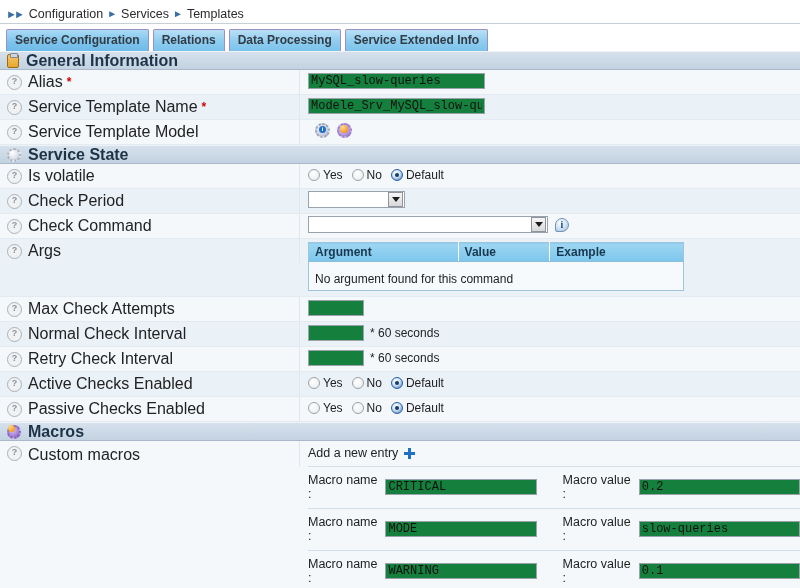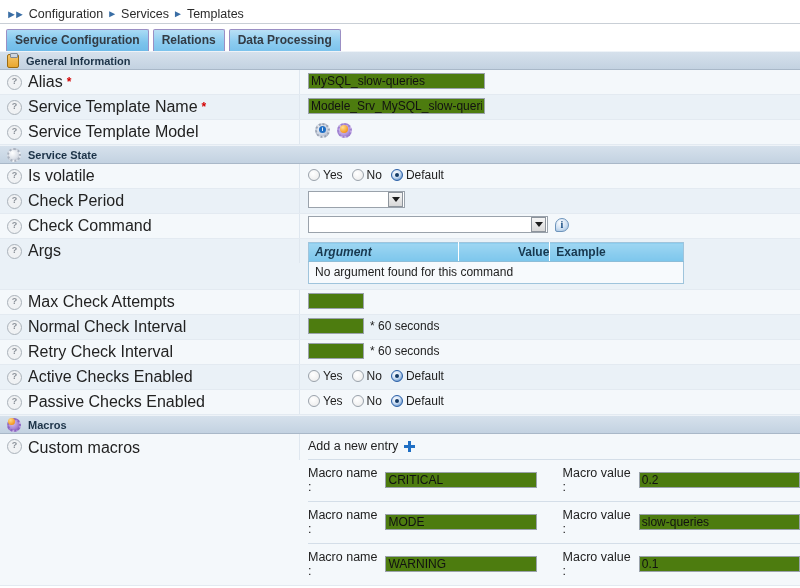--- a/index.html
+++ b/index.html
@@ -101,21 +101,21 @@
     align-items: center;
     height: 19px;
     background: linear-gradient(to bottom, #d6e1ec 0%, #c3d2e1 100%);
     border-top: 1px solid #eef3f8;
     border-bottom: 1px solid #a9b8c8;
     padding-left: 7px;
     box-sizing: border-box;
   }
   .section-head .sh-text {
     font-weight: bold;
-    font-size: 11px;
+    font-size: 16px;
     color: #1c3348;
     margin-left: 7px;
   }
 
   
   .row {
     display: flex;
     align-items: flex-start;
     min-height: 21px;
     border-bottom: 1px solid #e3eaf1;
@@ -158,25 +158,25 @@
     font-size: 9px;
     line-height: 11px;
     text-align: center;
     font-weight: bold;
     flex: 0 0 auto;
     cursor: pointer;
   }
 
   
   input[type=text].txt {
-    font-family: Liberation Sans, sans-serif;
+    font-family: Liberation Mono, monospace;
     font-size: 12px;
     color: #111;
     border: 1px solid #9aa2ab;
-    background: #4d7c0f;
+    background: #15803d;
     height: 16px;
     padding: 0 2px;
     box-sizing: border-box;
     outline: none;
   }
   .w-alias  { width: 177px; }
   .w-small  { width: 56px; }
   .w-macro-name  { width: 152px; }
   .w-macro-value { width: 172px; }
 
@@ -255,27 +255,27 @@
     border-right: 1px solid #ffffff;
     border-bottom: 1px solid #8dbdd8;
     text-align: left;
     font-size: 12px;
     font-weight: bold;
     color: #17384f;
     padding: 2px 0 2px 6px;
     height: 17px;
     box-sizing: border-box;
   }
-  .args-table th.c1 { width: 150px; font-style: italic; }
-  .args-table th.c2 { width: 92px; text-align: right; }
+  .args-table th.c1 { width: 150px; }
+  .args-table th.c2 { width: 92px; }
   .args-table th.c3 { width: 134px; border-right: none; }
   .args-table td {
     font-size: 12px;
     color: #222;
-    padding: 3px 0 4px 6px;
+    padding: 10px 0 4px 6px;
     background: #f7fafd;
   }
 
   
   .macro-row .lbl { align-items: flex-start; padding-top: 5px; }
   .macro-area {
     flex: 1;
     padding: 5px 0 0 8px;
     box-sizing: border-box;
   }
@@ -442,20 +442,21 @@
     <span class="bc-arrow">►</span>
     <span class="bc-text">Services</span>
     <span class="bc-arrow">►</span>
     <span class="bc-text">Templates</span>
   </div>
 
   <div class="tabs">
     <div class="tab active">Service Configuration</div>
     <div class="tab">Relations</div>
     <div class="tab">Data Processing</div>
+    <div class="tab">Service Extended Info</div>
   </div>
 
   <div class="panel">
 
 
     <div class="section-head">
       <span class="ico ico-clipboard"></span>
       <span class="sh-text">General Information</span>
     </div>
 

